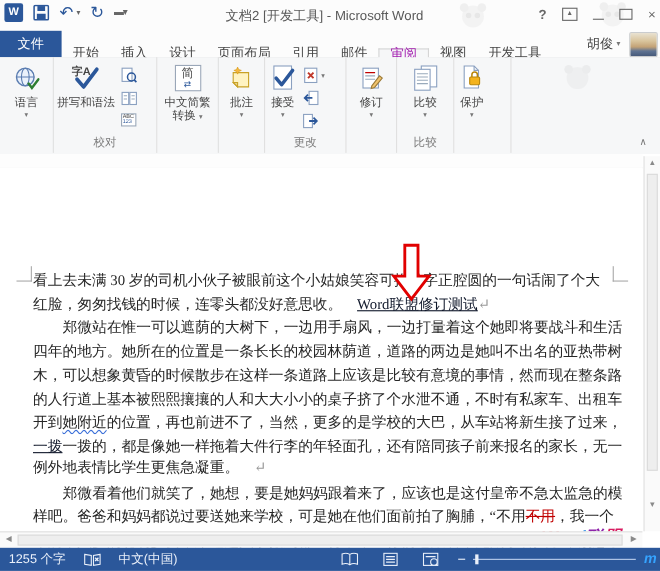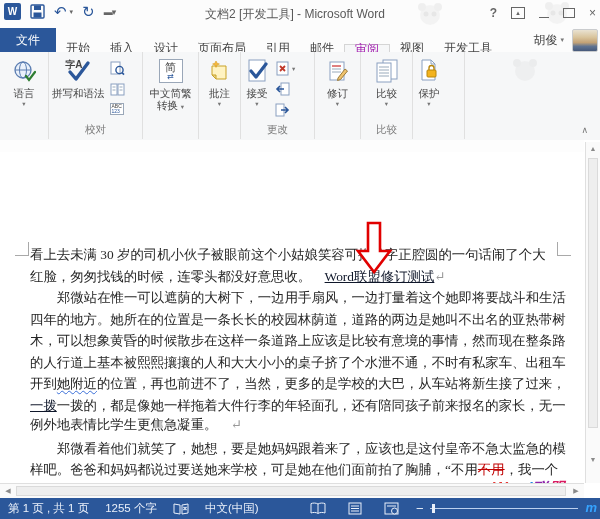--- a/index.html
+++ b/index.html
@@ -388,21 +388,20 @@
       <div class="arr down">▼</div>
     </div>
     <div class="hscroll">
       <div class="arr left">◀</div>
       <div class="hthumb"></div>
       <div class="arr right">▶</div>
     </div>
   </div>
 
   <div class="statusbar">
-    <div class="sb-item">第 1 页 , 共 1 页</div>
     <div class="sb-item">1255 个字</div>
     <div class="sb-item">
       <svg width="16" height="13" viewBox="0 0 16 13" style="vertical-align:-2px">
           <path d="M1 2 L7 3 L7 12 L1 11 Z" fill="none" stroke="#eaf0fa"></path>
           <path d="M15 2 L9 3 L9 12 L15 11 Z" fill="none" stroke="#eaf0fa"></path>
           <path d="M10.5 5 L13.5 8 M13.5 5 L10.5 8" stroke="#eaf0fa" stroke-width="1.2"></path>
         </svg>
     </div>
     <div class="sb-item">中文(中国)</div>
     <div class="sb-icons">

